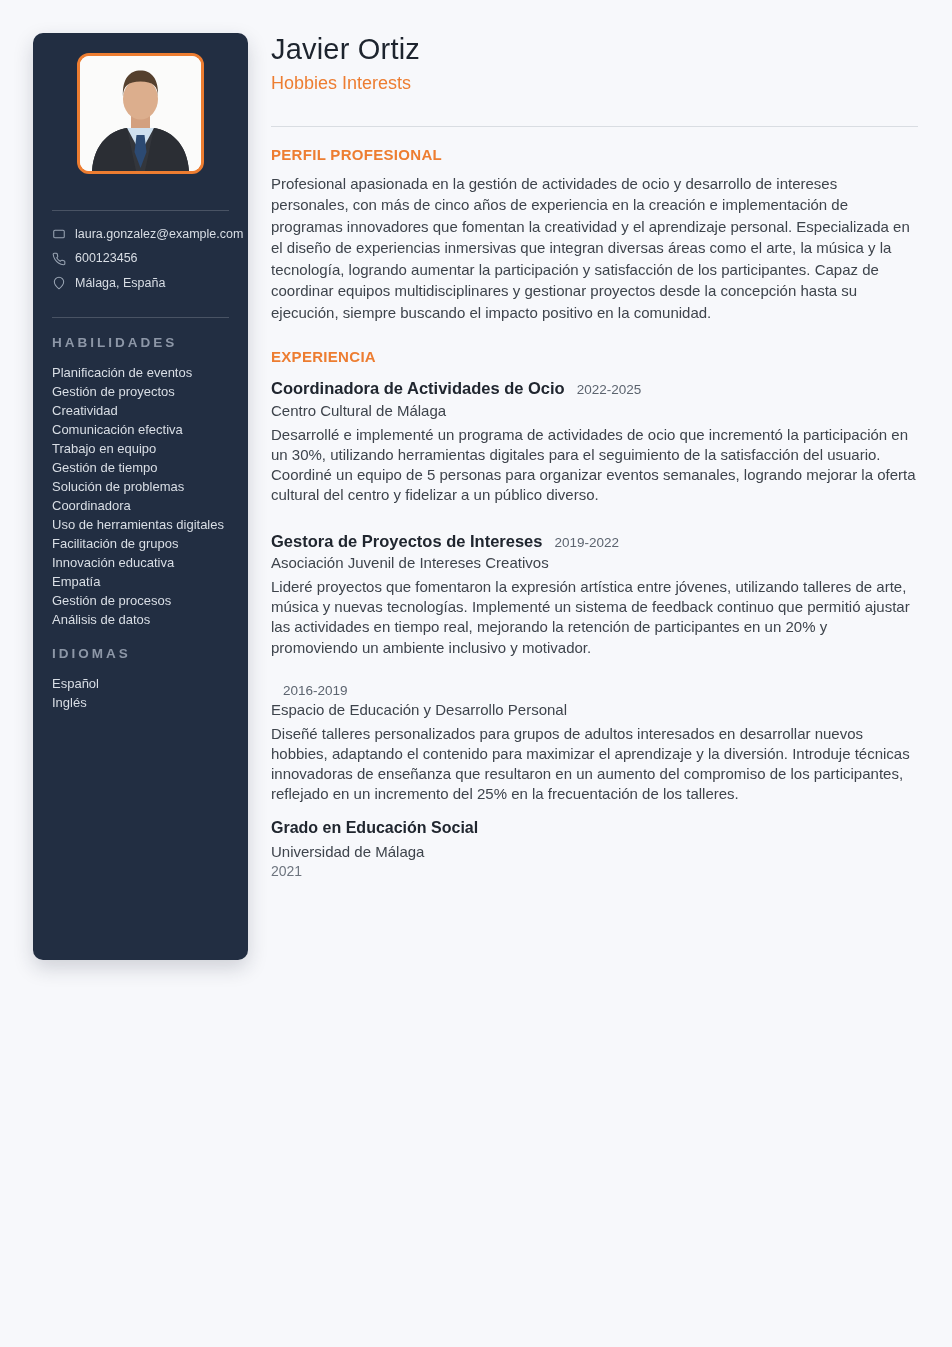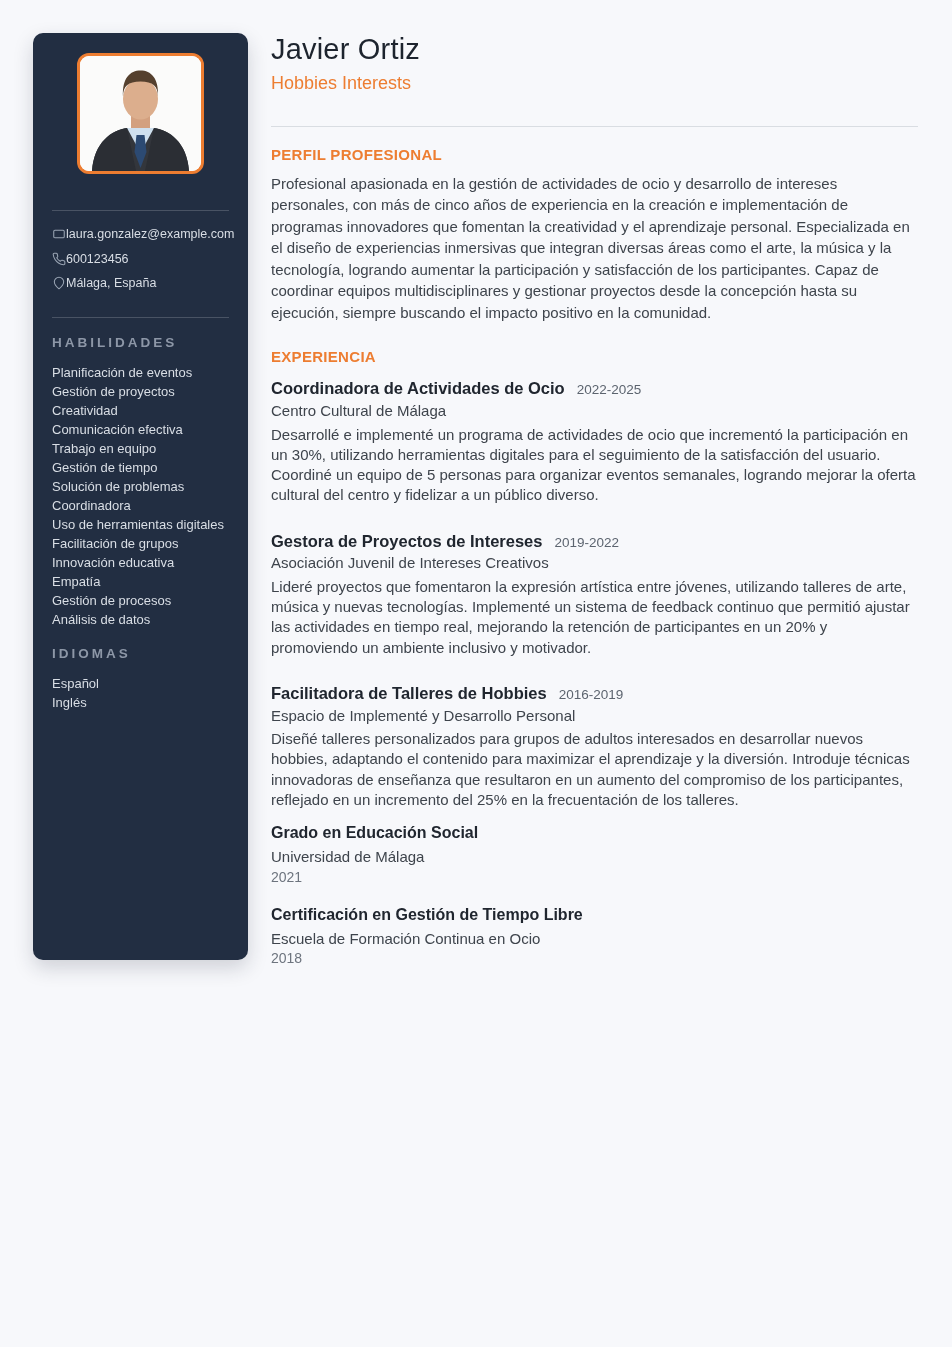--- a/index.html
+++ b/index.html
@@ -38,21 +38,21 @@
   }
   .photo-frame svg{display:block;width:100%;height:100%;}
   .side-rule{
     border:none;border-top:1px solid var(--side-rule);
     margin:36px 0 0 0;
   }
   .contact{
     list-style:none;margin:16px 0 0 0;padding:0;
   }
   .contact li{
-    display:flex;align-items:flex-end;
+    display:flex;align-items:center;gap:9px;
     color:var(--side-text);font-size:12.5px;line-height:13px;
     margin-bottom:10.5px;white-space:nowrap;
   }
   .cicon{width:14px;height:14px;flex:0 0 14px;display:inline-flex;}
   .cicon svg{width:14px;height:14px;stroke:var(--icon);fill:none;stroke-width:1.8;stroke-linecap:round;stroke-linejoin:round;}
   .rule-2{margin-top:27px;}
   .side-heading{
     margin:17px 0 0 0;
     color:var(--side-head);font-size:13.5px;font-weight:bold;
     letter-spacing:3px;
@@ -226,38 +226,32 @@
           <div class="job-head">
             <h4 class="job-title">Gestora de Proyectos de Intereses</h4>
             <span class="job-dates">2019-2022</span>
           </div>
           <div class="job-company">Asociación Juvenil de Intereses Creativos</div>
           <p class="job-desc">Lideré proyectos que fomentaron la expresión artística entre jóvenes, utilizando talleres de arte, música y nuevas tecnologías. Implementé un sistema de feedback continuo que permitió ajustar las actividades en tiempo real, mejorando la retención de participantes en un 20% y promoviendo un ambiente inclusivo y motivador.</p>
         </article>
 
         <article class="job">
           <div class="job-head">
-            <h4 class="job-title">Facilitadora de Talleres de Hobbies</h4>
             <span class="job-dates">2016-2019</span>
           </div>
-          <div class="job-company">Espacio de Implementé y Desarrollo Personal</div>
+          <div class="job-company">Espacio de Educación y Desarrollo Personal</div>
           <p class="job-desc">Diseñé talleres personalizados para grupos de adultos interesados en desarrollar nuevos hobbies, adaptando el contenido para maximizar el aprendizaje y la diversión. Introduje técnicas innovadoras de enseñanza que resultaron en un aumento del compromiso de los participantes, reflejado en un incremento del 25% en la frecuentación de los talleres.</p>
         </article>
       </div>
   </section>
 
   <section class="sec-education">
     <div class="edu-items">
 
         <article class="edu">
           <h4 class="edu-degree">Grado en Educación Social</h4>
           <div class="edu-school">Universidad de Málaga</div>
           <div class="edu-year">2021</div>
         </article>
 
-        <article class="edu">
-          <h4 class="edu-degree">Certificación en Gestión de Tiempo Libre</h4>
-          <div class="edu-school">Escuela de Formación Continua en Ocio</div>
-          <div class="edu-year">2018</div>
-        </article>
       </div>
   </section>
 </main>
 
 </body></html>

